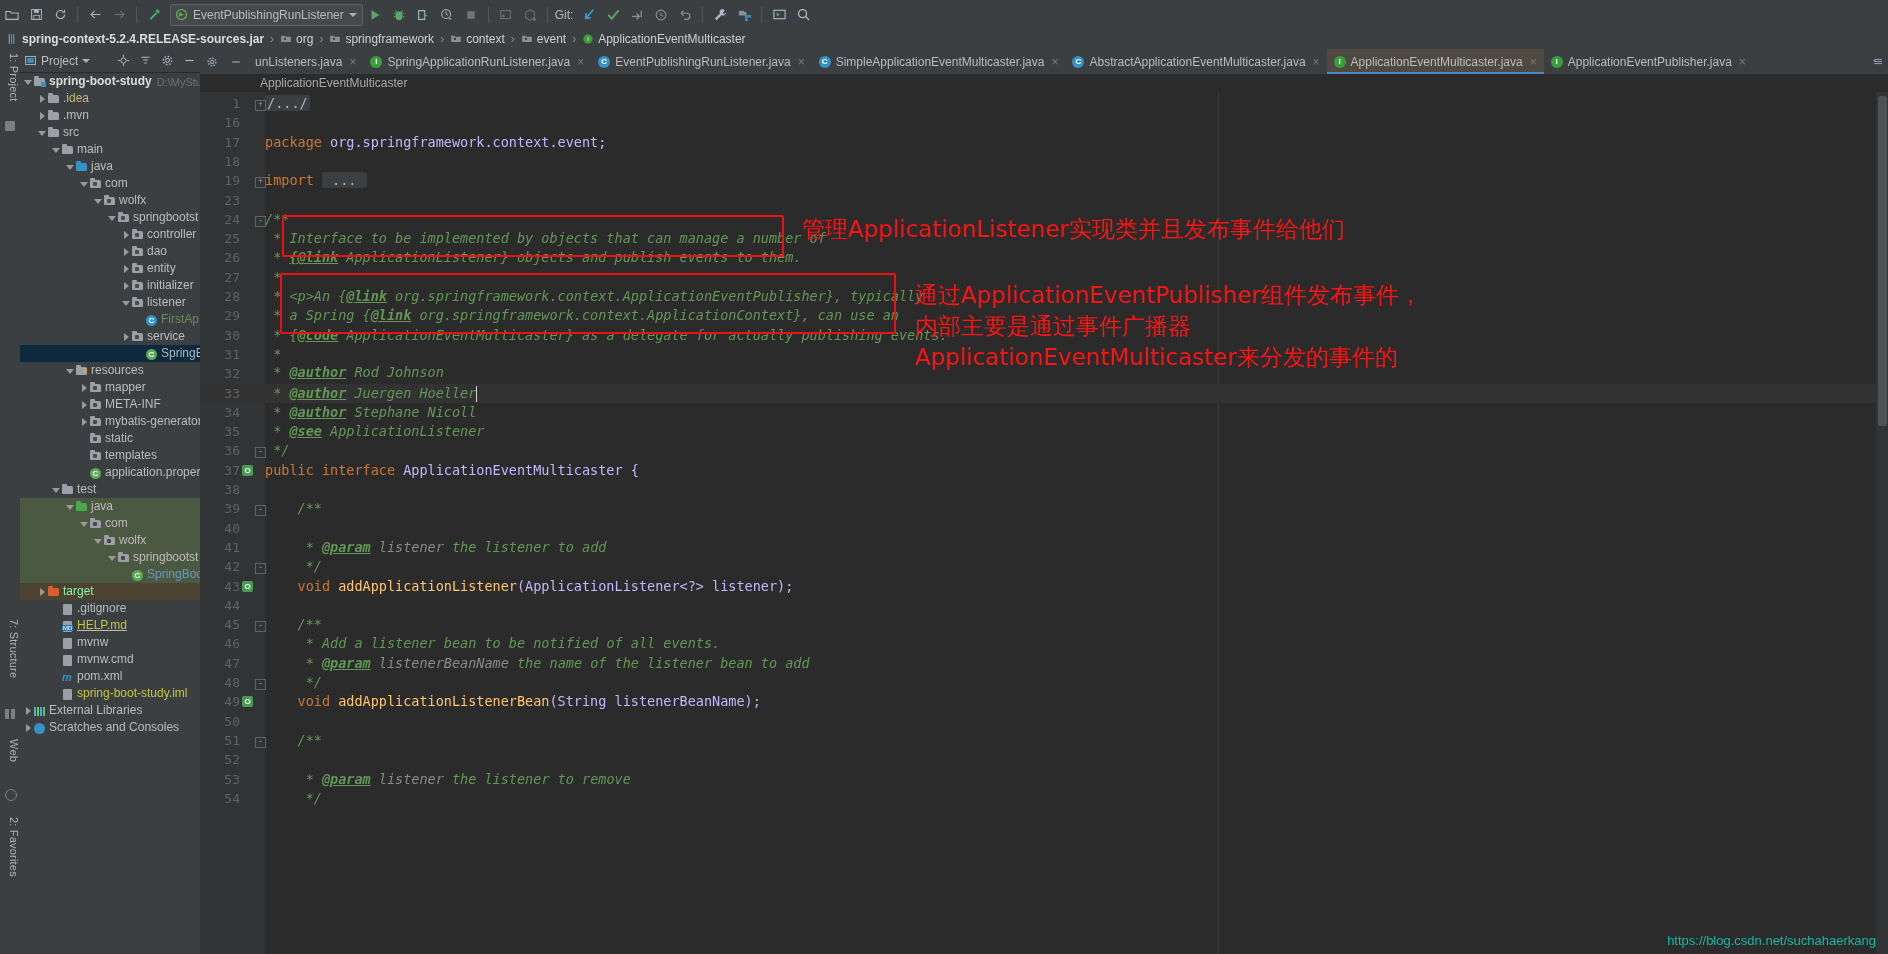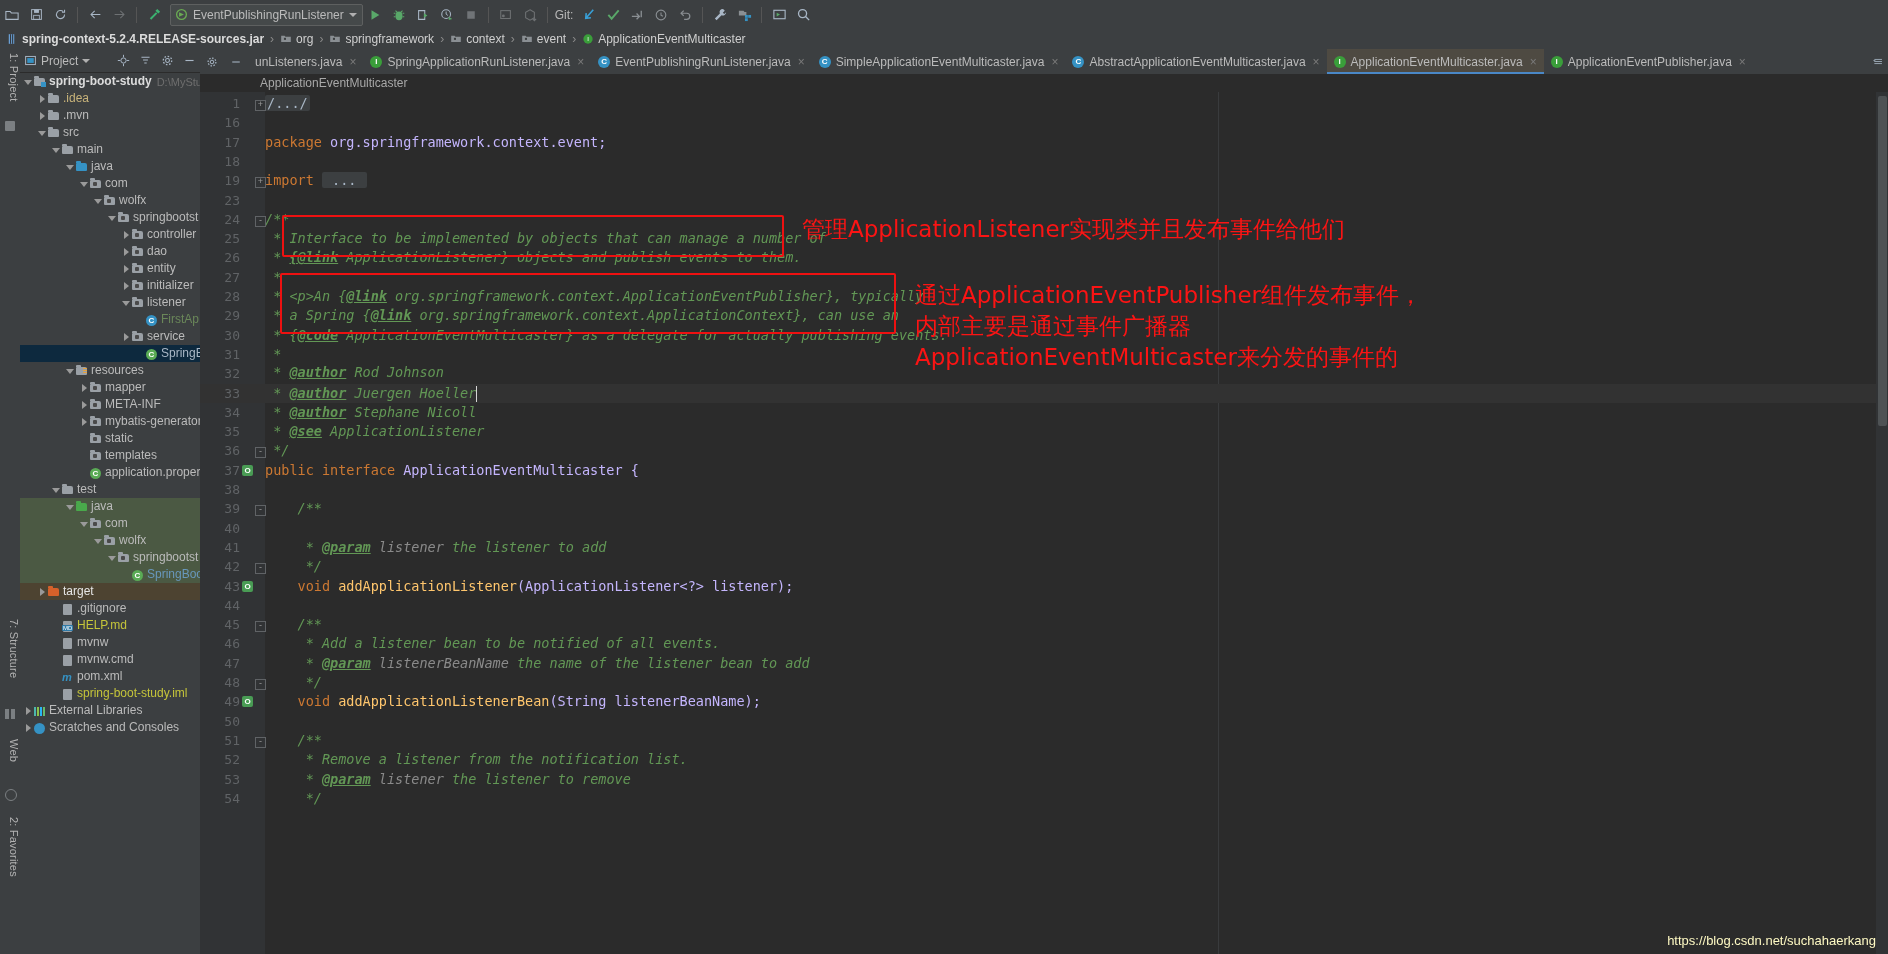--- a/index.html
+++ b/index.html
@@ -116,21 +116,21 @@
 
   .redbox{position:absolute;border:2px solid #ee1111;border-radius:2px;pointer-events:none;}
   .note{position:absolute;color:#fb1414;font-size:23px;line-height:31px;white-space:pre;
         font-family:"DejaVu Sans","Liberation Sans",sans-serif;}
 
   .textcaret{position:absolute;width:1px;background:#d4d4d4;}
 
   
   .rmark{position:absolute;right:0;top:0;width:12px;height:862px;background:#313335;}
   .scrollthumb{position:absolute;right:1px;width:9px;background:#4e5254;border-radius:2px;}
-  .watermark{position:absolute;right:12px;bottom:6px;color:#fef9c3;font-size:13px;}
+  .watermark{position:absolute;right:12px;bottom:6px;color:#14b8a6;font-size:13px;}
   .lensline{position:absolute;top:0;bottom:0;width:1px;background:#393b3d;}
 </style>
 </head>
 <body>
 
 <div class="app">
 
   <div class="toolbar">
     <div class="tb-icon">
       <svg width="14" height="14" viewBox="0 0 16 16">
@@ -609,30 +609,30 @@
           <span class="fi">
             <span class="cico spring">C</span>
           </span>
           <span class="lbl" style="color: rgb(104, 151, 187);">SpringBoo</span>
         </div>
         <div class="row tgt" style="top: 510px; position: absolute; left: 0px; right: 0px; padding-left: 18px;">
           <span class="arrow r"></span>
           <span class="fi">
             <span class="folder orange"></span>
           </span>
-          <span class="lbl" style="color: #e5e5e5;">target</span>
+          <span class="lbl" style="color: #86efac;">target</span>
         </div>
         <div class="row" style="top: 527px; position: absolute; left: 0px; right: 0px; padding-left: 32px;">
           <span class="arrow "></span>
           <span class="fi">
             <span class="doc"></span>
           </span>
           <span class="lbl" style="color: rgb(187, 187, 187);">.gitignore</span>
         </div>
-        <div class="row" style="top: 544px; position: absolute; left: 0px; right: 0px; padding-left: 32px;">
+        <div class="row" style="top: 544px; position: absolute; left: 0px; right: 0px; padding-left: 32px; text-decoration: underline;">
           <span class="arrow "></span>
           <span class="fi">
             <span class="doc"></span>
             <span class="md">MD</span>
           </span>
           <span class="lbl" style="color: rgb(197, 197, 58);">HELP.md</span>
         </div>
         <div class="row" style="top: 561px; position: absolute; left: 0px; right: 0px; padding-left: 32px;">
           <span class="arrow "></span>
           <span class="fi">
@@ -772,21 +772,20 @@
           <div class="cl" style="top: 465.2px;"><span class="cm">     */</span></div>
           <div class="cl" style="top: 484.5px;"><span class="kw">    void </span><span class="fn">addApplicationListener</span><span class="txt">(ApplicationListener&lt;?&gt; listener);</span></div>
           <div class="cl" style="top: 503.8px;"></div>
           <div class="cl" style="top: 523.1px;"><span class="cm">    /**</span></div>
           <div class="cl" style="top: 542.4px;"><span class="cm">     * </span><span class="cm">Add a listener bean to be notified of all events.</span></div>
           <div class="cl" style="top: 561.7px;"><span class="cm">     * </span><span class="tag">@param</span><span class="pn"> listenerBeanName</span><span class="cm"> the name of the listener bean to add</span></div>
           <div class="cl" style="top: 581px;"><span class="cm">     */</span></div>
           <div class="cl" style="top: 600.3px;"><span class="kw">    void </span><span class="fn">addApplicationListenerBean</span><span class="txt">(String listenerBeanName);</span></div>
           <div class="cl" style="top: 619.6px;"></div>
           <div class="cl" style="top: 638.9px;"><span class="cm">    /**</span></div>
-          <div class="cl" style="top: 658.2px;"><span class="cm">     * </span><span class="cm">Remove a listener from the notification list.</span></div>
           <div class="cl" style="top: 677.5px;"><span class="cm">     * </span><span class="tag">@param</span><span class="pn"> listener</span><span class="cm"> the listener to remove</span></div>
           <div class="cl" style="top: 696.8px;"><span class="cm">     */</span></div>
         </div>
       <div id="gutterhost">
           <div class="ln" style="top: 2px; left: 0px;">1</div>
           <div class="fold" style="top: 2px; left: 55px;"><span style="display:inline-block;width:9px;height:9px;border:1px solid #606366;line-height:7px;text-align:center;font-size:9px;color:#9a9a9a">+</span></div>
           <div class="ln" style="top: 21.3px; left: 0px;">16</div>
           <div class="ln" style="top: 40.6px; left: 0px;">17</div>
           <div class="ln" style="top: 59.9px; left: 0px;">18</div>
           <div class="ln" style="top: 79.2px; left: 0px;">19</div>

